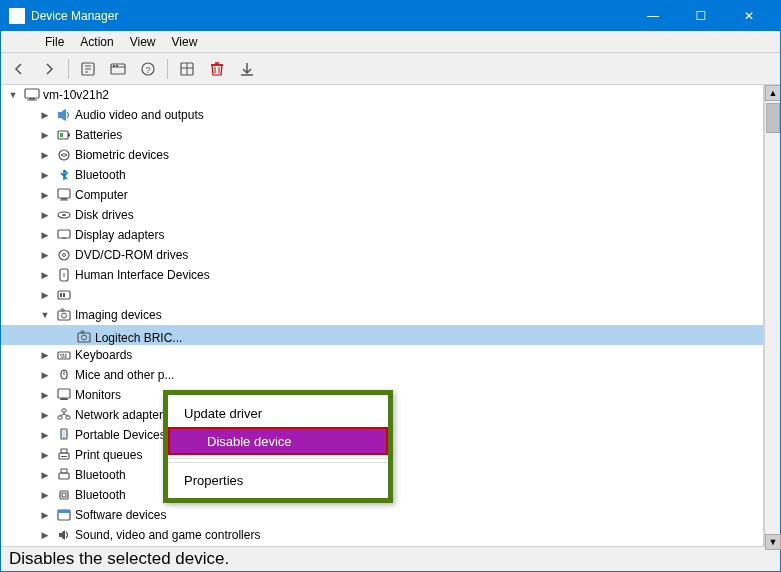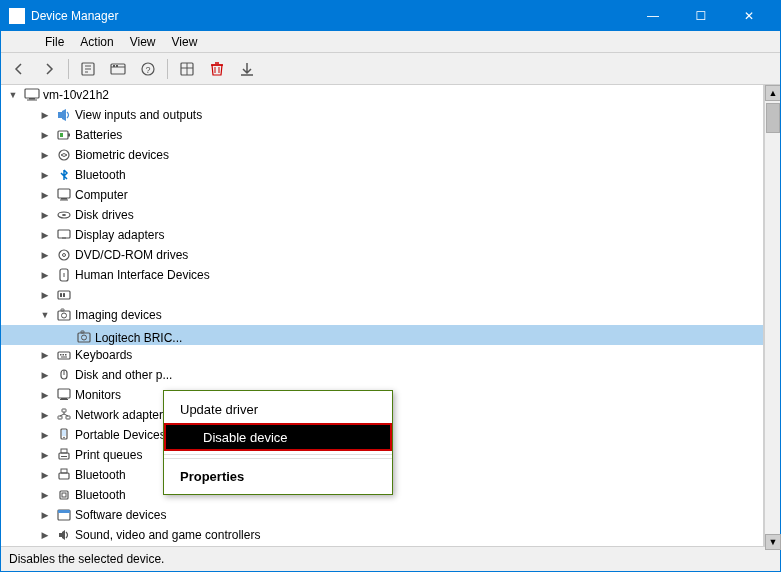--- a/index.html
+++ b/index.html
@@ -116,21 +116,21 @@
       border-left: 1px solid #d0d0d0;
       flex-shrink: 0;
     }
     .status-bar {
       height: 22px;
       background: #f0f0f0;
       border-top: 1px solid #d0d0d0;
       display: flex;
       align-items: center;
       padding: 12px 8px;
-      font-size: 12px;
+      font-size: 17px;
       flex-shrink: 0;
     }
     .tree-item {
       height: 20px;
       display: flex;
       align-items: center;
       padding-left: 4px;
       cursor: pointer;
       white-space: nowrap;
       user-select: none;
@@ -158,41 +158,41 @@
     .item-label {
       font-size: 12px;
     }
     
     .context-menu {
       position: absolute;
       left: 162px;
       top: 305px;
       width: 230px;
       background: white;
-      border: 1px solid #4d7c0f;
+      border: 5px solid #4d7c0f;
       box-shadow: 2px 2px 6px rgba(0,0,0,0.3);
       z-index: 100;
       padding: 4px 0;
     }
     .ctx-item {
       height: 28px;
       display: flex;
       align-items: center;
       padding: 0 16px;
       cursor: pointer;
       font-size: 13px;
       white-space: nowrap;
     }
     .ctx-item.active {
-      background: #000000;
+      background: #a21caf;
       color: white;
       border: 2px solid #cc0000;
       padding-left: 37px;
     }
-    .ctx-item.bold { font-weight: bold; }
+    .ctx-item.bold { font-weight: normal; }
     .ctx-separator {
       height: 1px;
       background: #e0e0e0;
       margin: 3px 0;
     }
   </style>
 </head>
 <body>
 
 <div class="window">
@@ -296,21 +296,21 @@
 
       <div class="tree-item" style="padding-left:36px;">
         <span class="expand-btn">▶</span>
         <span class="item-icon">
           <svg width="14" height="14" viewBox="0 0 14 14">
               <rect x="1" y="4" width="4" height="6" fill="#4a90d9"></rect>
               <path d="M5 3 L9 1 L9 13 L5 11 Z" fill="#4a90d9"></path>
               <path d="M10 4 Q13 7 10 10" stroke="#4a90d9" stroke-width="1.2" fill="none"></path>
             </svg>
         </span>
-        <span class="item-label">View inputs and outputs</span>
+        <span class="item-label">Audio video and outputs</span>
       </div>
 
       <div class="tree-item" style="padding-left:36px;">
         <span class="expand-btn">▶</span>
         <span class="item-icon">
           <svg width="14" height="14" viewBox="0 0 14 14">
               <rect x="1" y="3" width="10" height="8" rx="1" fill="none" stroke="#555" stroke-width="1.2"></rect>
               <rect x="11" y="5.5" width="2" height="3" fill="#555"></rect>
               <rect x="3" y="5" width="3" height="4" fill="#4a4"></rect>
             </svg>
@@ -445,21 +445,21 @@
       </div>
 
       <div class="tree-item" style="padding-left:36px;">
         <span class="expand-btn">▶</span>
         <span class="item-icon">
           <svg width="14" height="14" viewBox="0 0 14 14">
               <rect x="4" y="2" width="6" height="9" rx="3" fill="none" stroke="#555" stroke-width="1.2"></rect>
               <line x1="7" y1="2" x2="7" y2="7" stroke="#555" stroke-width="1"></line>
             </svg>
         </span>
-        <span class="item-label">Disk and other p...</span>
+        <span class="item-label">Mice and other p...</span>
       </div>
 
       <div class="tree-item" style="padding-left:36px;">
         <span class="expand-btn">▶</span>
         <span class="item-icon">
           <svg width="14" height="14" viewBox="0 0 14 14">
               <rect x="1" y="1" width="12" height="9" rx="1" fill="none" stroke="#555" stroke-width="1.2"></rect>
               <rect x="4" y="10" width="6" height="1" fill="#555"></rect>
               <rect x="3" y="11" width="8" height="1" fill="#555"></rect>
             </svg>

